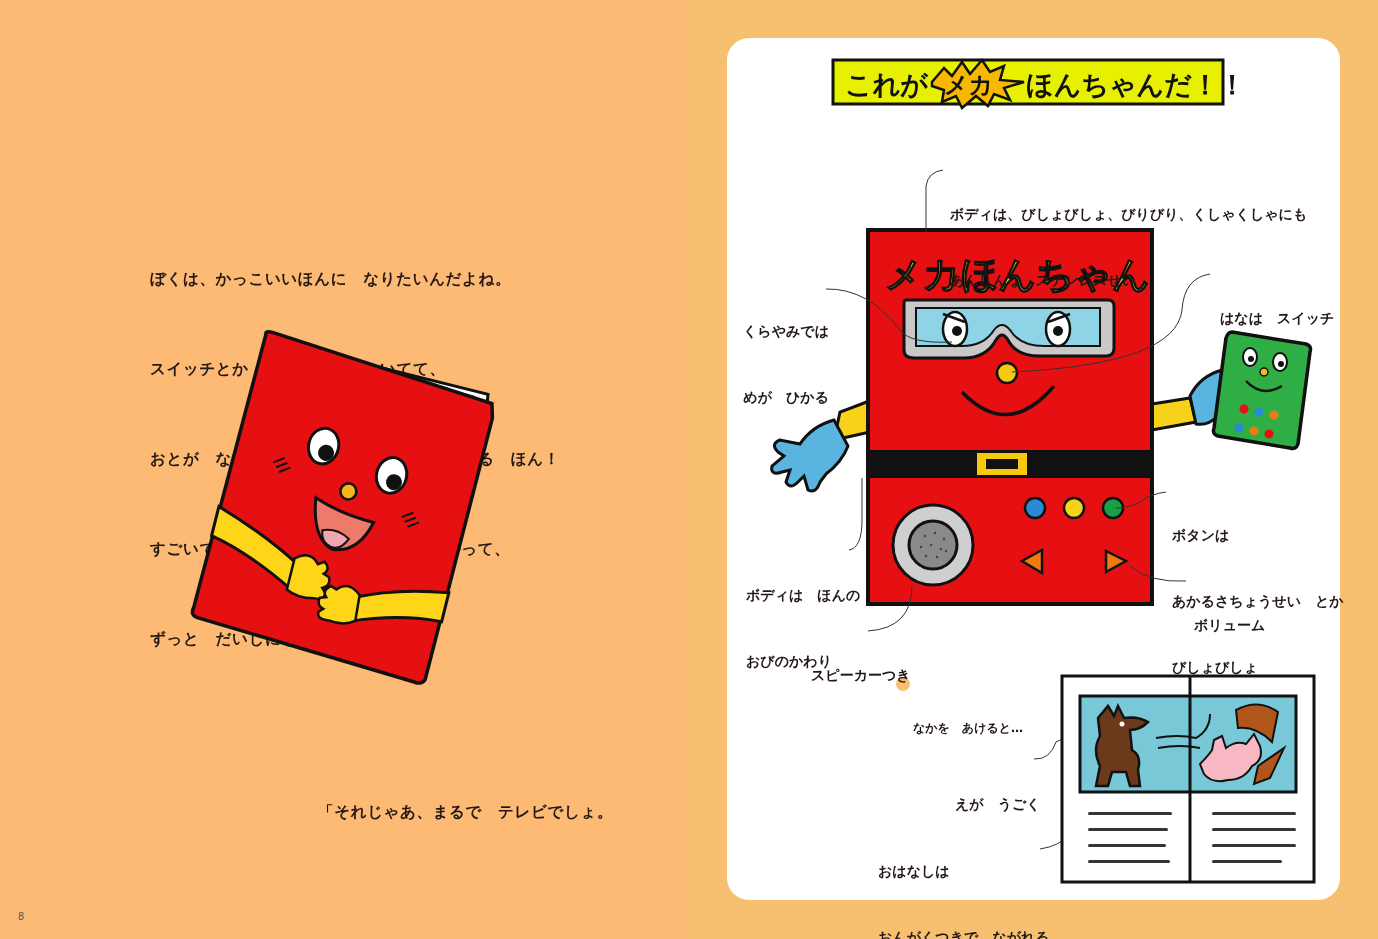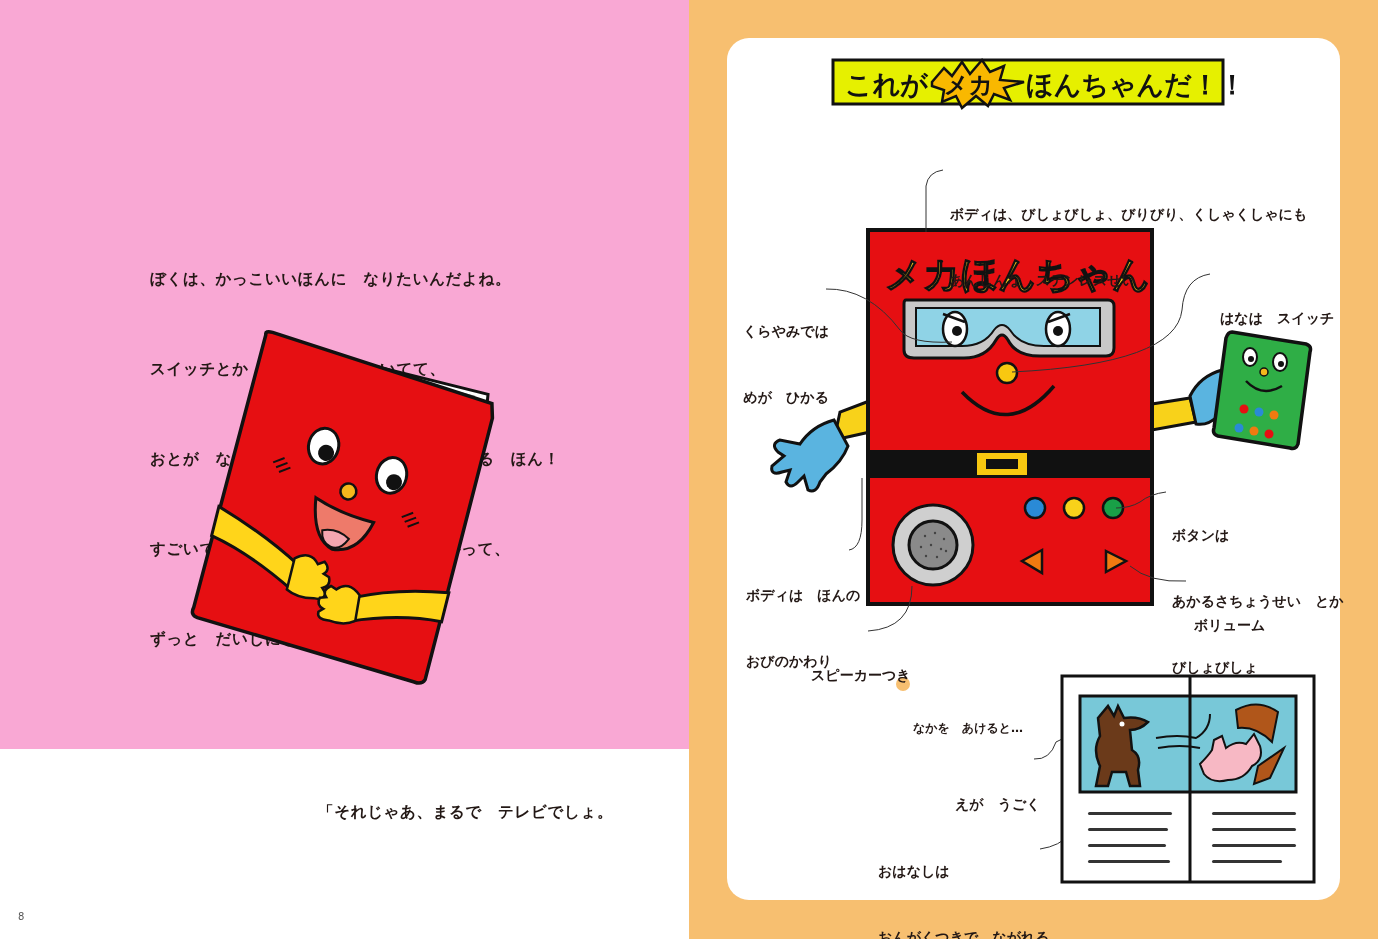--- a/index.html
+++ b/index.html
@@ -1,19 +1,19 @@
 <!DOCTYPE html>
 <html><head>
 <meta charset="utf-8">
 <style>
   * { box-sizing: border-box; margin: 0; padding: 0; }
   html, body { width: 1378px; height: 939px; overflow: hidden; background: #fff; }
   body { position: relative; font-family: "DejaVu Sans", "Liberation Sans", sans-serif; color: #231815; }
 
-  .page-left { position: absolute; left: 0; top: 0; width: 689px; height: 749px; background: #f9a8d4; }
+  .page-left { position: absolute; left: 0; top: 0; width: 689px; height: 939px; background: #fdba74; }
   .page-right { position: absolute; left: 689px; top: 0; width: 689px; height: 939px; background: #f7bf70; }
   .card { position: absolute; left: 38px; top: 38px; width: 613px; height: 862px; background: #fff; border-radius: 22px; }
 
   .story { position: absolute; font-size: 15.5px; line-height: 30px; font-weight: bold; letter-spacing: 0.6px; white-space: pre; }
   .story-top { left: 150px; top: 204px; text-align: left; }
   .story-bottom { right: 76px; top: 737px; text-align: right; }
   .story div { height: 30px; }
 
   .page-num { position: absolute; font-size: 10px; color: #555; }
   .page-num-left { left: 18px; top: 911px; }

